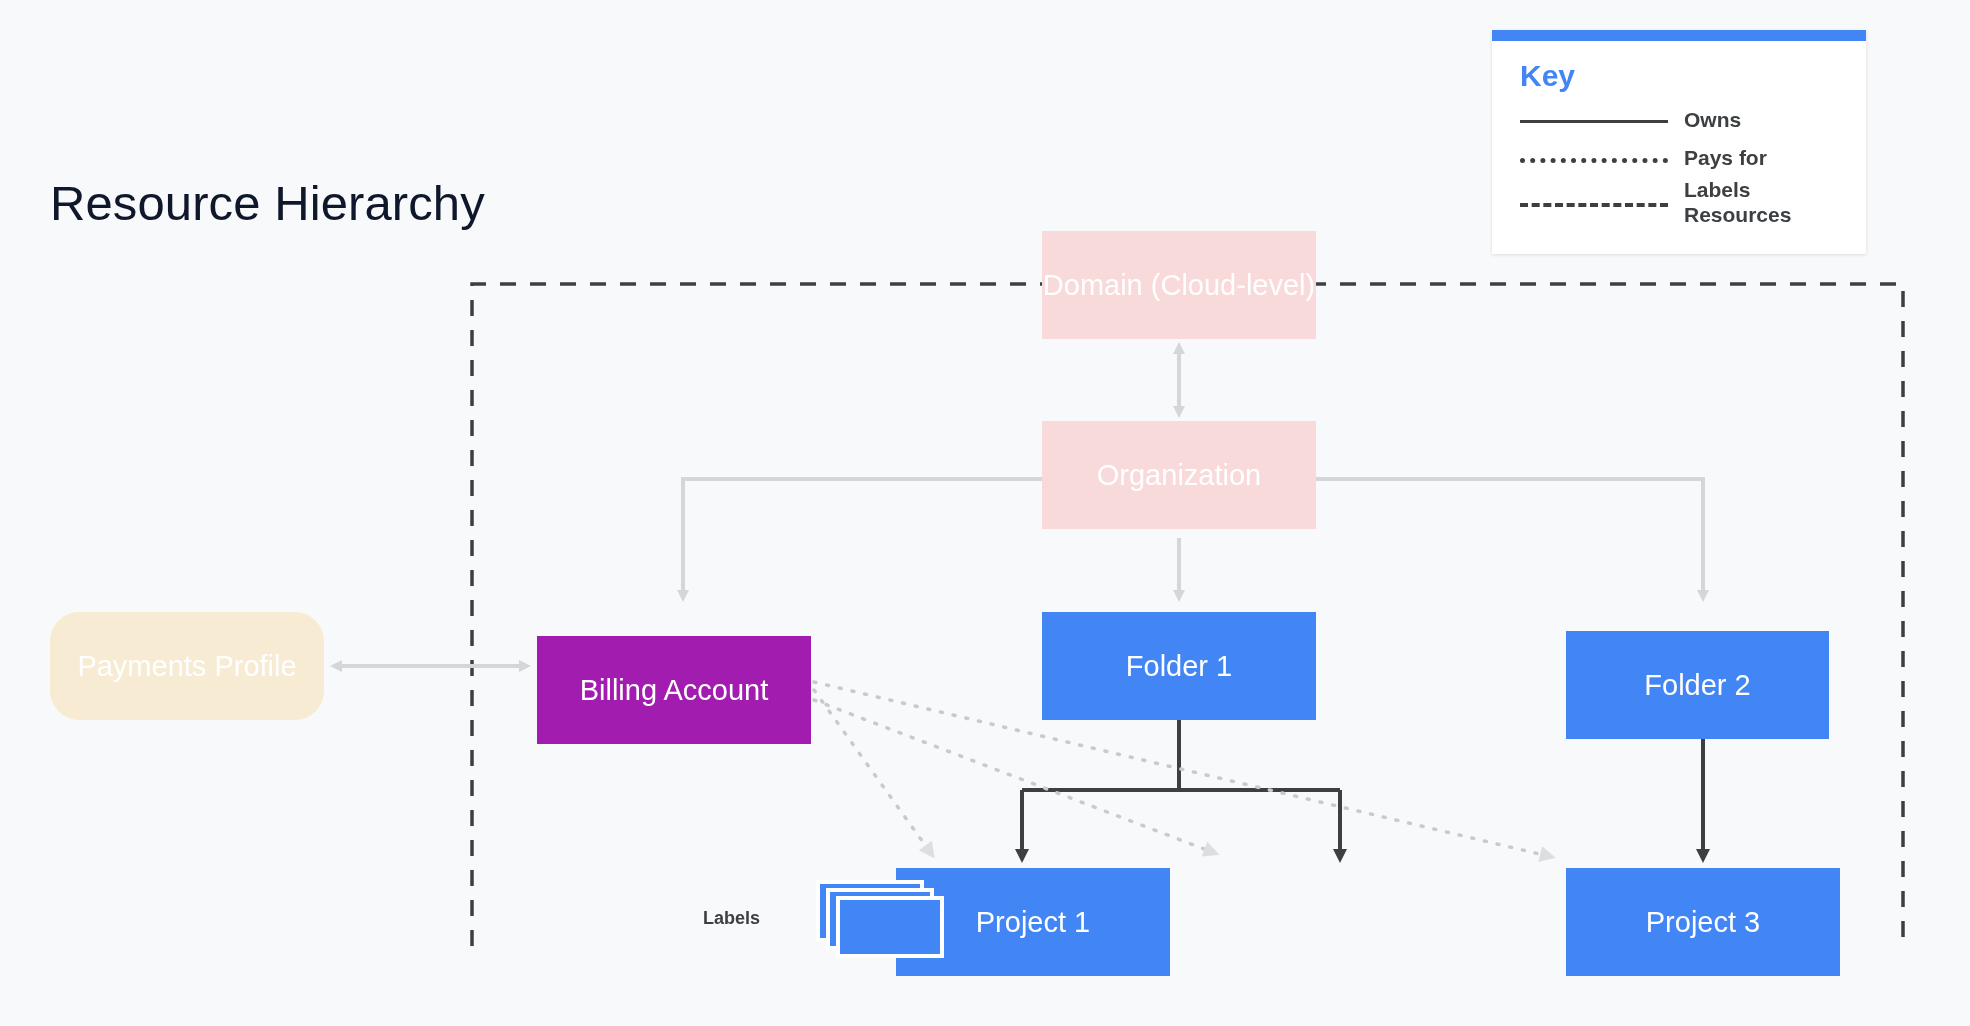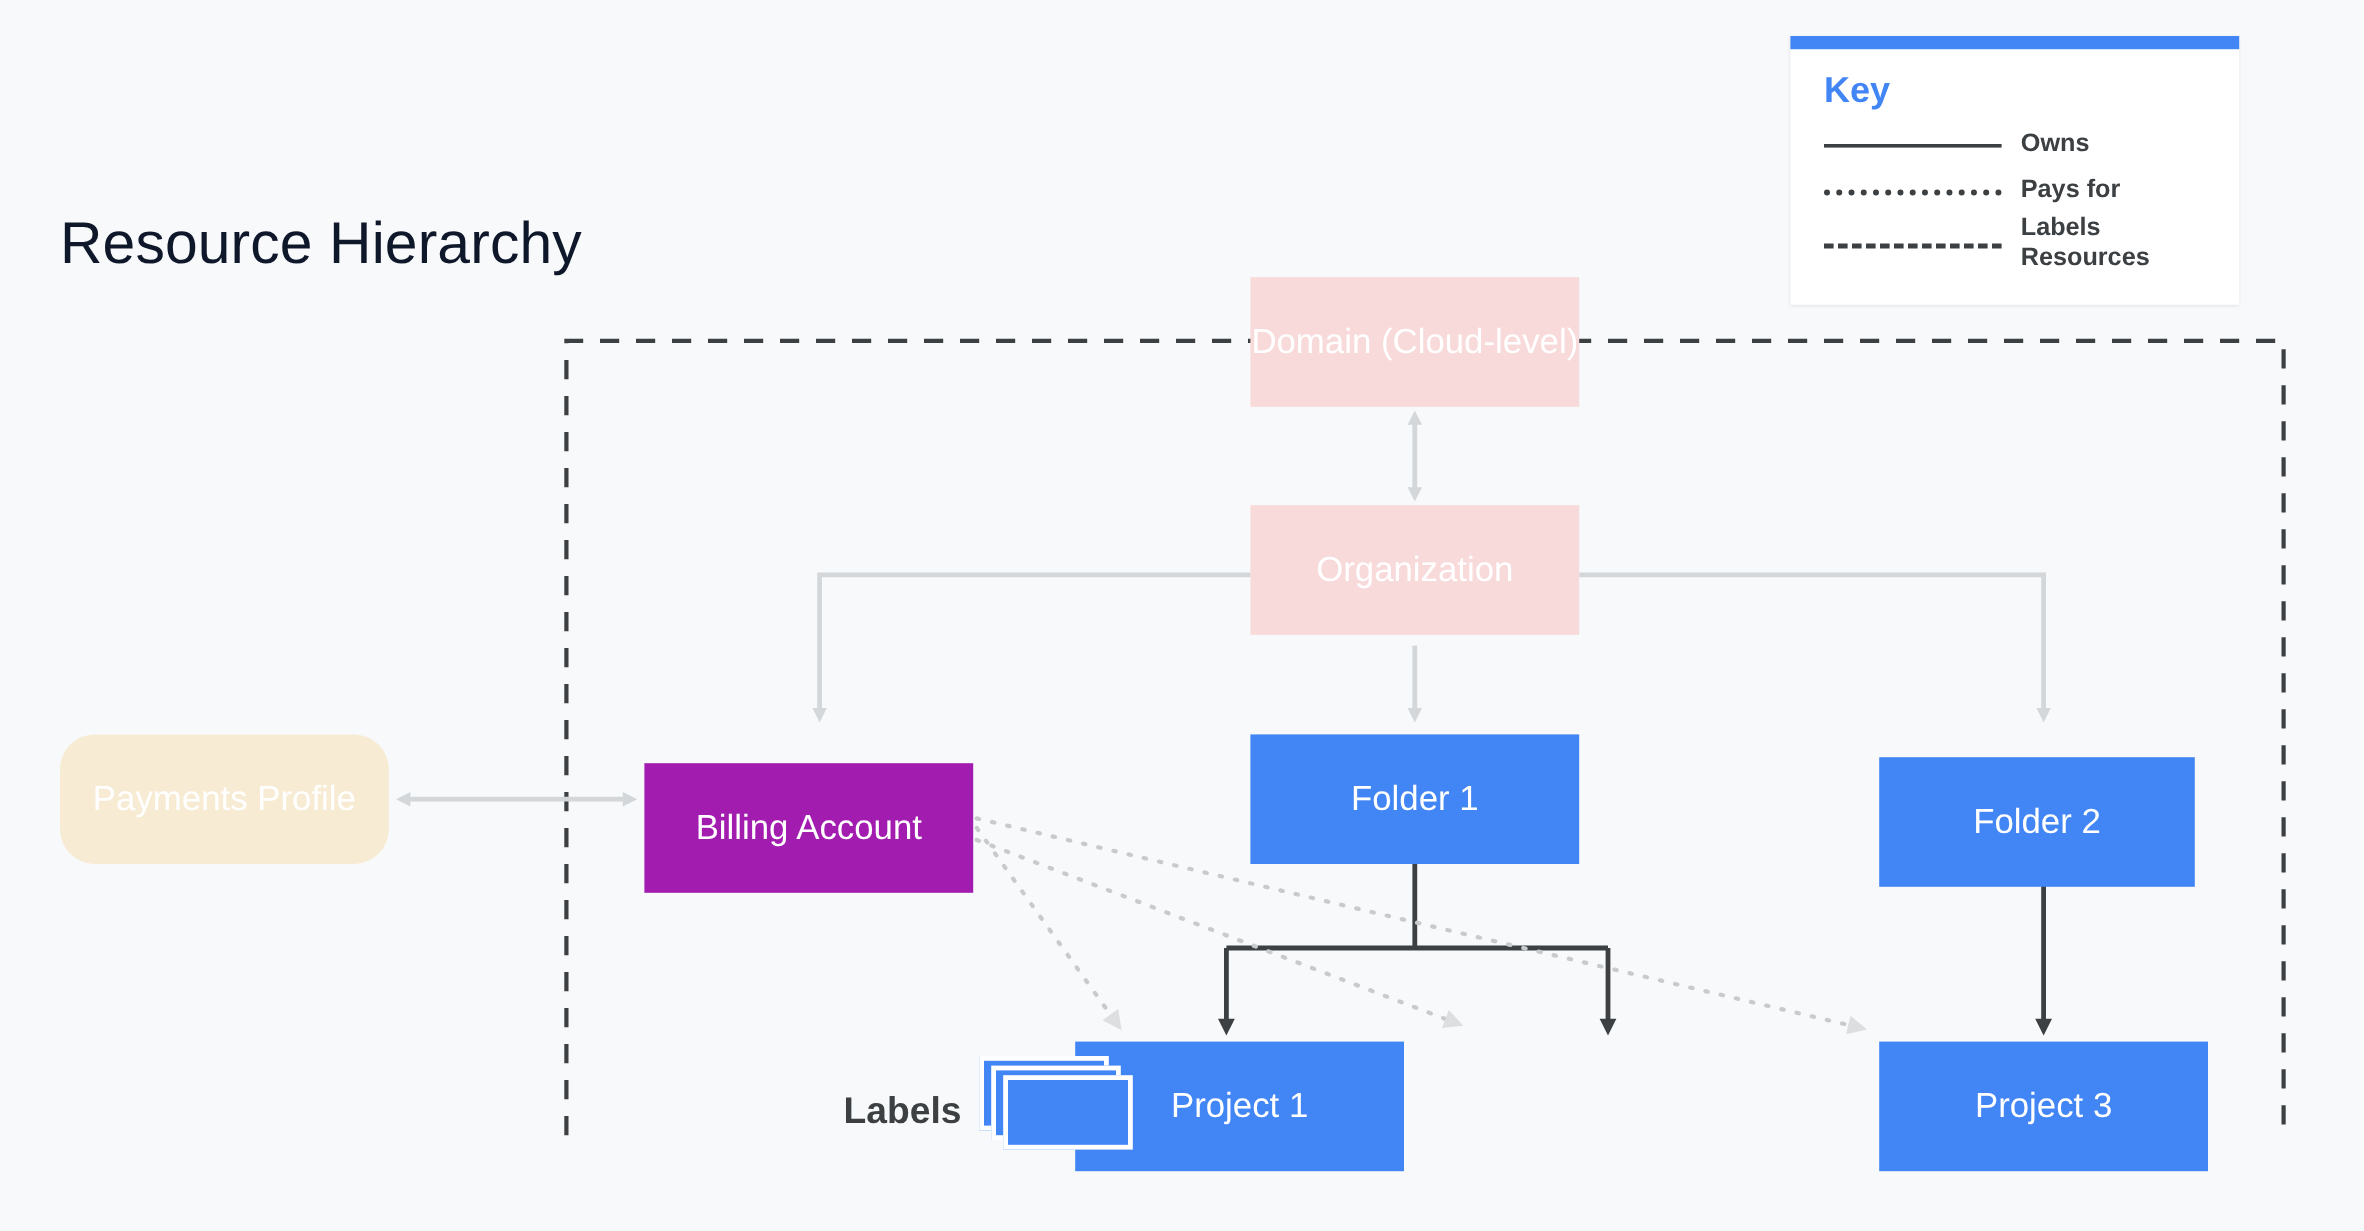--- a/index.html
+++ b/index.html
@@ -61,21 +61,21 @@
   }
   .node.solid .node-label {
     color: #FFFFFF;
     font-size: 29px;
     font-weight: 400;
   }
 
   
   .labels-text {
     position: absolute;
-    font-size: 31px;
+    font-size: 18px;
     font-weight: 700;
     color: #3C4043;
     white-space: nowrap;
   }
   .labels-stack {
     position: absolute;
   }
   .labels-card {
     position: absolute;
     box-sizing: border-box;

